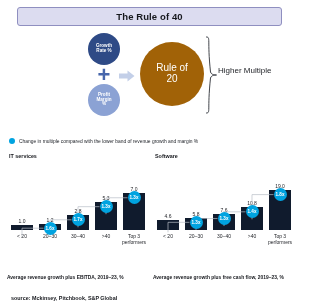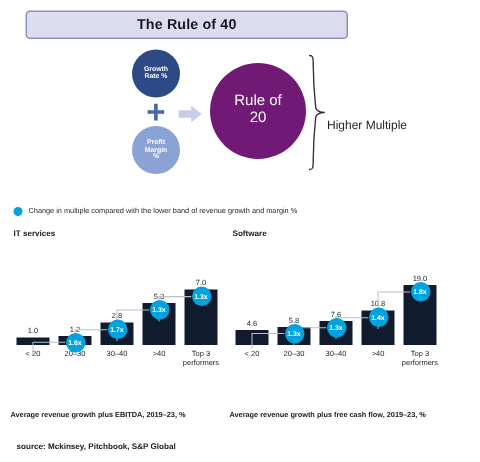--- a/index.html
+++ b/index.html
@@ -14,21 +14,21 @@
     color: #111827;
     overflow: hidden;
     position: relative;
   }
 
   
   #title-banner {
     position: absolute;
     left: 17px;
     top: 7px;
-    width: 215px;
+    width: 265px;
     height: 19px;
     box-sizing: border-box;
     background: #dcdcf0;
     border: 1px solid #8f8fc0;
     border-radius: 3px;
     display: flex;
     align-items: center;
     justify-content: center;
   }
   #title-banner .title-text {
@@ -73,21 +73,21 @@
     height: 32px;
     background: #8ba2d4;
     font-size: 4.6px;
     font-weight: bold;
   }
   #rule40-circle {
     left: 140px;
     top: 12px;
     width: 64px;
     height: 64px;
-    background: #701a75;
+    background: #a16207;
     font-size: 10px;
     font-weight: normal;
   }
   #plus-sign {
     position: absolute;
     left: 94px;
     top: 38px;
     width: 20px;
     height: 16px;
     color: #4766ab;
@@ -106,21 +106,21 @@
   #brace-group {
     position: absolute;
     left: 204px;
     top: 6px;
     width: 14px;
     height: 78px;
   }
   #higher-multiple-label {
     position: absolute;
     left: 218px;
-    top: 49px;
+    top: 36px;
     width: 62px;
     font-size: 8px;
     color: #1d1f24;
     line-height: 1.25;
   }
 
   
   #legend {
     position: absolute;
     left: 9px;

